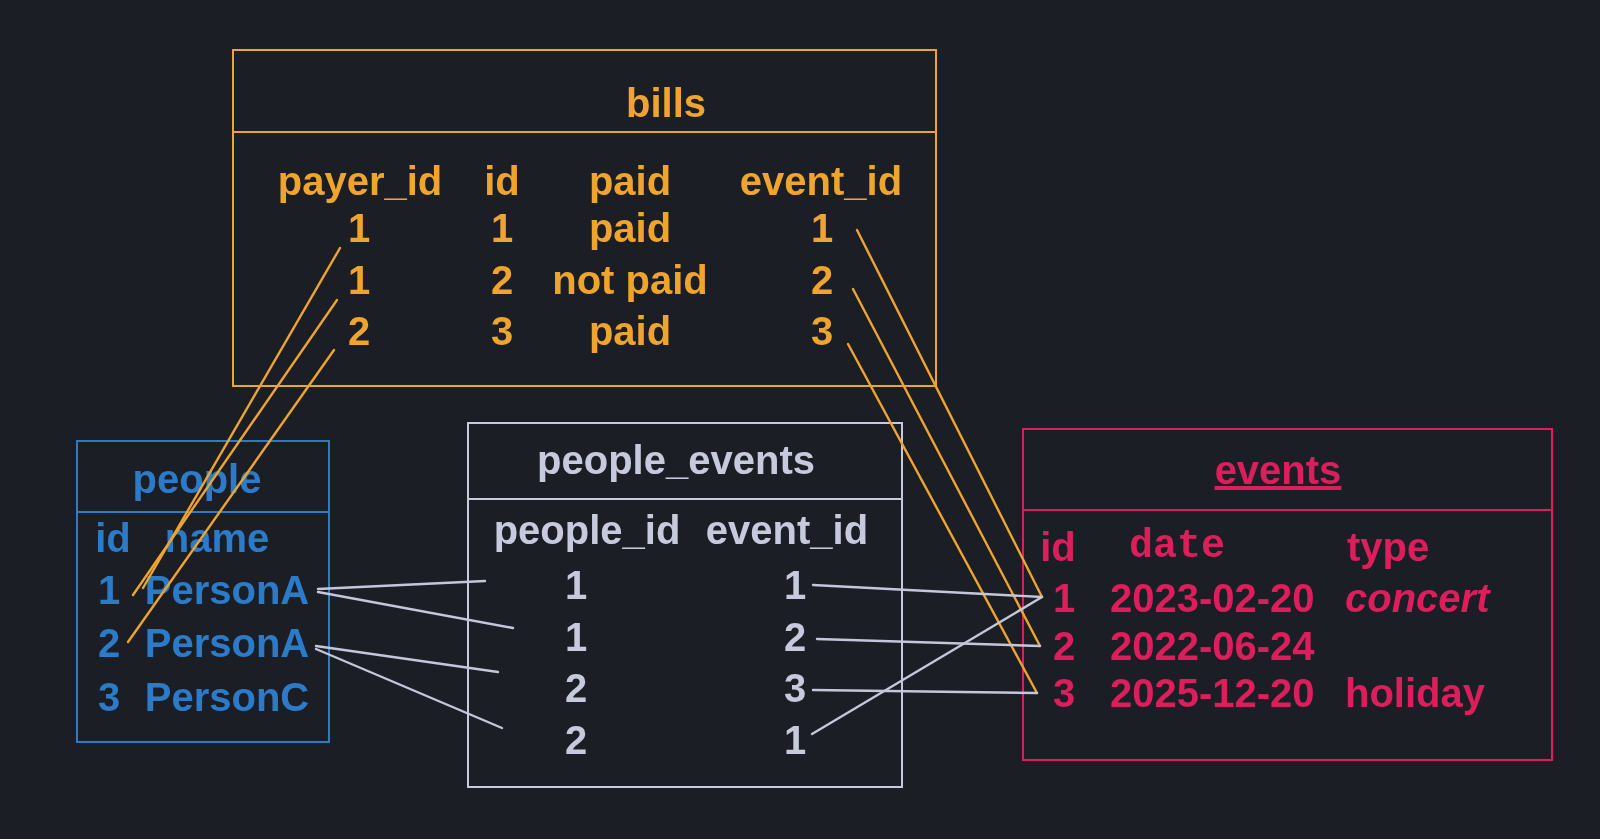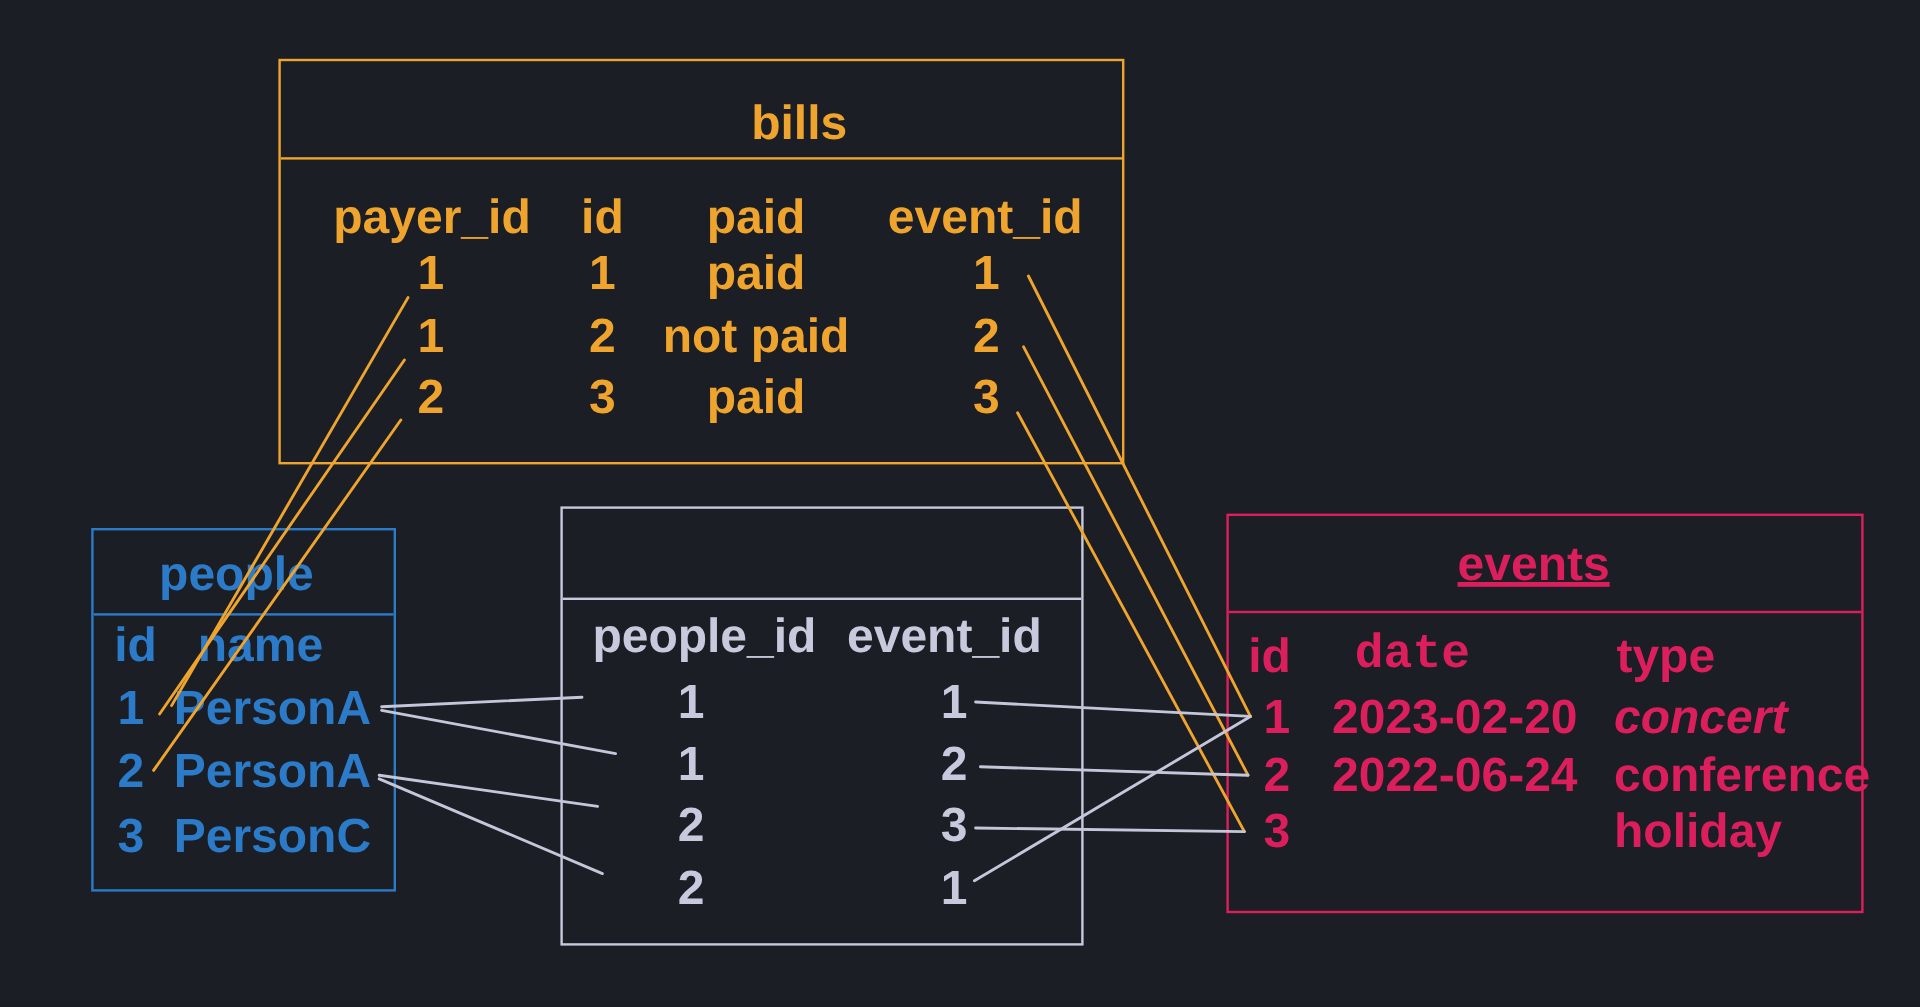--- a/index.html
+++ b/index.html
@@ -106,20 +106,21 @@
   <div class="cell c-people" style="left:109px; top:590px;">1</div>
   <div class="cell c-people" style="left:227px; top:590px;">PersonA</div>
   <div class="cell c-people" style="left:109px; top:643px;">2</div>
   <div class="cell c-people" style="left:227px; top:643px;">PersonA</div>
   <div class="cell c-people" style="left:109px; top:697px;">3</div>
   <div class="cell c-people" style="left:227px; top:697px;">PersonC</div>
 
   <div class="tbl pe" style="left:467px; top:422px; width:436px; height:366px;">
     <div class="divider pe" style="top:74px;"></div>
   </div>
+  <div class="cell c-pe" style="left:676px; top:460px;">people_events</div>
 
   <div class="cell c-pe" style="left:587px; top:530px;">people_id</div>
   <div class="cell c-pe" style="left:787px; top:530px;">event_id</div>
 
   <div class="cell c-pe" style="left:576px; top:585px;">1</div>
   <div class="cell c-pe" style="left:795px; top:585px;">1</div>
   <div class="cell c-pe" style="left:576px; top:637px;">1</div>
   <div class="cell c-pe" style="left:795px; top:637px;">2</div>
   <div class="cell c-pe" style="left:576px; top:688px;">2</div>
   <div class="cell c-pe" style="left:795px; top:688px;">3</div>
@@ -134,23 +135,23 @@
   <div class="cell c-events" style="left:1058px; top:547px;">id</div>
   <div class="cell c-events" style="left:1177px; top:547px;font-family:Liberation Mono, monospace;">date</div>
   <div class="cell c-events left" style="left:1347px; top:547px;">type</div>
 
   <div class="cell c-events" style="left:1064px; top:598px;">1</div>
   <div class="cell c-events left" style="left:1110px; top:598px;">2023-02-20</div>
   <div class="cell c-events left" style="left:1345px; top:598px;font-style:italic;">concert</div>
 
   <div class="cell c-events" style="left:1064px; top:646px;">2</div>
   <div class="cell c-events left" style="left:1110px; top:646px;">2022-06-24</div>
-  <div class="cell c-events left" style="left:1345px; top:646px;">conference</div>
 
   <div class="cell c-events" style="left:1064px; top:693px;">3</div>
+  <div class="cell c-events left" style="left:1110px; top:693px;">2025-12-20</div>
   <div class="cell c-events left" style="left:1345px; top:693px;">holiday</div>
 
   <svg id="connector-svg" width="1600" height="839" viewBox="0 0 1600 839">
       <line x1="340" y1="248" x2="143" y2="588" stroke="#efa42e" stroke-width="2.4" stroke-linecap="round"></line>
       <line x1="337" y1="300" x2="133" y2="595" stroke="#efa42e" stroke-width="2.4" stroke-linecap="round"></line>
       <line x1="334" y1="350" x2="128" y2="642" stroke="#efa42e" stroke-width="2.4" stroke-linecap="round"></line>
       <line x1="857" y1="230" x2="1042" y2="597" stroke="#efa42e" stroke-width="2.4" stroke-linecap="round"></line>
       <line x1="853" y1="289" x2="1040" y2="646" stroke="#efa42e" stroke-width="2.4" stroke-linecap="round"></line>
       <line x1="848" y1="344" x2="1037" y2="693" stroke="#efa42e" stroke-width="2.4" stroke-linecap="round"></line>
       <line x1="318" y1="589" x2="485" y2="581" stroke="#c4c7da" stroke-width="2.4" stroke-linecap="round"></line>

